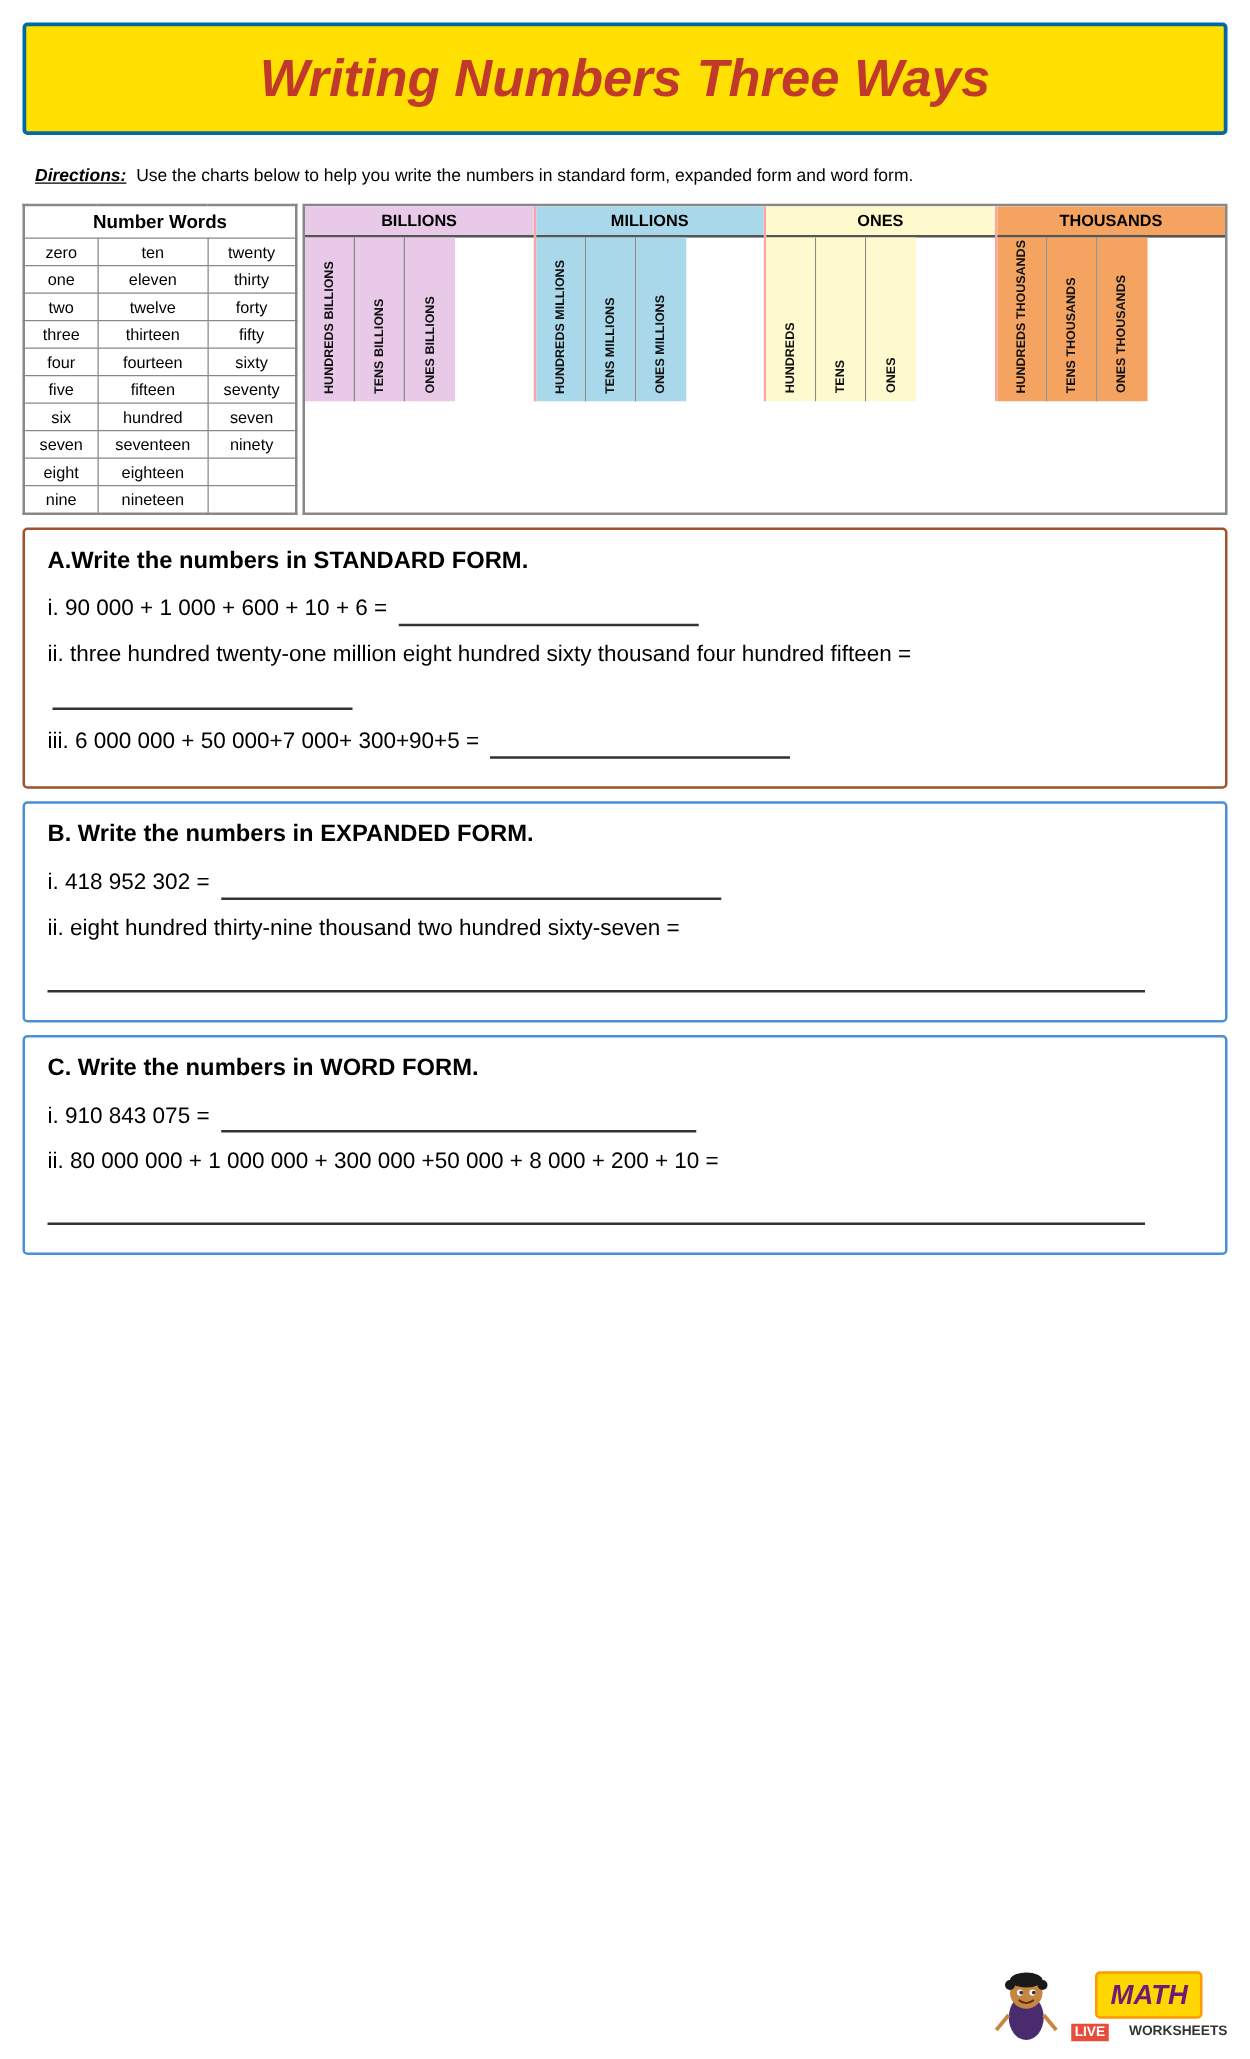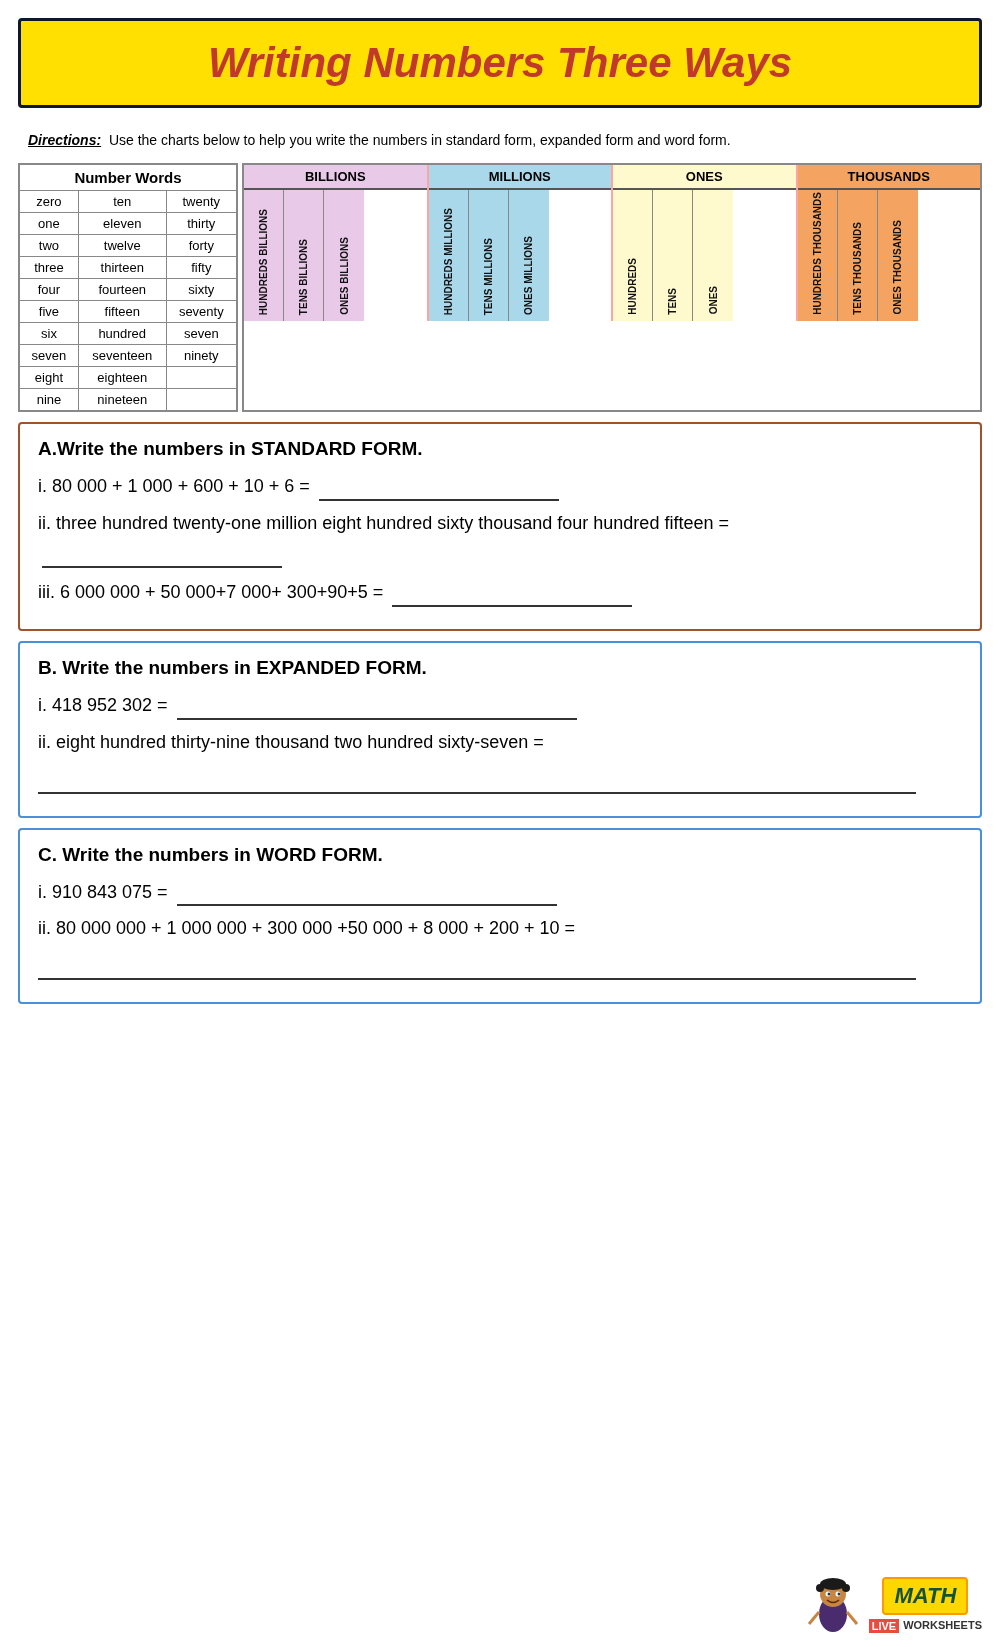--- a/index.html
+++ b/index.html
@@ -7,21 +7,21 @@
       width: 1000px;
       min-height: 1647px;
       background: #fff;
       font-family: Arial, sans-serif;
       position: relative;
     }
 
     
     .header {
       background: #FFE000;
-      border: 3px solid #0f172a;
+      border: 3px solid #0369a1;
       margin: 18px 18px 0 18px;
       padding: 18px 24px;
       border-radius: 4px;
     }
     .header h1 {
       font-size: 42px;
       font-weight: 900;
       color: #c0392b;
       font-style: italic;
       text-align: center;
@@ -327,21 +327,21 @@
 
     </div>
   </div>
 </div>
 
 <div class="section">
   <div class="section-title">A.Write the numbers in STANDARD FORM.</div>
 
   <div class="problem">
     <span>i. </span>
-    <span>80 000 + 1 000 + 600 + 10 + 6 =</span>
+    <span>90 000 + 1 000 + 600 + 10 + 6 =</span>
     <span class="answer-line">&nbsp;&nbsp;&nbsp;&nbsp;&nbsp;&nbsp;&nbsp;&nbsp;&nbsp;&nbsp;&nbsp;&nbsp;&nbsp;&nbsp;&nbsp;&nbsp;&nbsp;&nbsp;&nbsp;&nbsp;&nbsp;&nbsp;&nbsp;&nbsp;&nbsp;&nbsp;&nbsp;</span>
   </div>
 
   <div class="problem">
     <span>ii. </span>
     <span>three hundred twenty-one million eight hundred sixty thousand four hundred fifteen =</span>
     <span class="answer-line">&nbsp;&nbsp;&nbsp;&nbsp;&nbsp;&nbsp;&nbsp;&nbsp;&nbsp;&nbsp;&nbsp;&nbsp;&nbsp;&nbsp;&nbsp;&nbsp;&nbsp;&nbsp;&nbsp;&nbsp;&nbsp;&nbsp;&nbsp;&nbsp;&nbsp;&nbsp;&nbsp;</span>
   </div>
 
   <div class="problem">
@@ -400,19 +400,19 @@
     <circle cx="23" cy="22" r="1.5" fill="#333"></circle>
     <circle cx="33" cy="22" r="1.5" fill="#333"></circle>
 
     <path d="M21 28 Q27 33 33 28" fill="none" stroke="#5a2a00" stroke-width="1.5"></path>
 
     <line x1="13" y1="40" x2="3" y2="52" stroke="#c68642" stroke-width="3"></line>
     <line x1="41" y1="40" x2="51" y2="52" stroke="#c68642" stroke-width="3"></line>
   </svg>
 
   <div style="display:flex;flex-direction:column;align-items:center;">
-    <div style="background:#FFD700;border:2px solid #f90;border-radius:4px;padding:4px 10px;font-weight:900;font-size:22px;color:#14532d;font-style:italic;font-family:Arial Black,Arial,sans-serif;">MATH</div>
-    <div style="display:flex;gap:4px;margin-top:4px;">
+    <div style="background:#FFD700;border:2px solid #f90;border-radius:4px;padding:4px 10px;font-weight:900;font-size:22px;color:#701a75;font-style:italic;font-family:Arial Black,Arial,sans-serif;">MATH</div>
+    <div style="display:flex;gap:16px;margin-top:4px;">
       <span style="background:#e74c3c;color:#fff;font-weight:bold;font-size:11px;padding:1px 3px;">LIVE</span>
       <span style="font-weight:bold;font-size:11px;color:#333;">WORKSHEETS</span>
     </div>
   </div>
 </div>
 
 </body></html>

